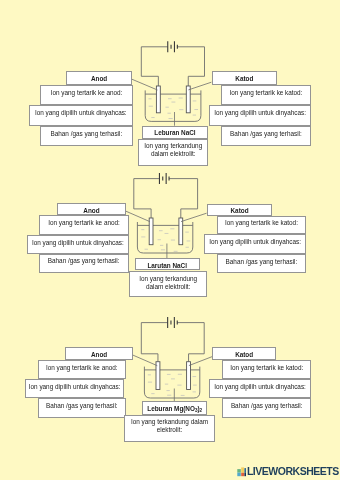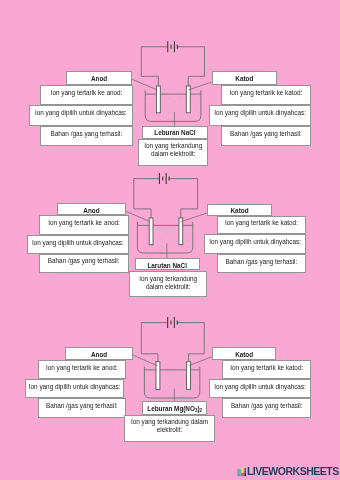--- a/index.html
+++ b/index.html
@@ -1,19 +1,19 @@
 <!DOCTYPE html>
 <html><head>
 <meta charset="utf-8">
 <style>
   html,body{margin:0;padding:0;background:#ffffff;}
   body{width:340px;height:480px;overflow:hidden;
        font-family:"Liberation Sans",sans-serif;
        -webkit-font-smoothing:antialiased;}
-  .page{position:relative;width:340px;height:480px;background:#f9a8d4;}
+  .page{position:relative;width:340px;height:480px;background:#fef9c3;}
 
   .box{position:absolute;border:0.8px solid #949494;background:#ffffff;box-sizing:border-box;
        display:flex;align-items:flex-start;justify-content:center;text-align:center;padding-top:2.9px;
        font-size:6.4px;color:#1c1c1c;line-height:1.25;letter-spacing:-0.02px;z-index:5;}
   .box.bold{font-weight:bold;font-size:6.4px;}
 
   svg.art{position:absolute;left:0;top:0;width:340px;height:480px;overflow:visible;z-index:1;}
 
   .logo{position:absolute;display:flex;align-items:center;z-index:9;}
   .logo-text{font-weight:bold;font-size:10.5px;color:#1e3f5c;letter-spacing:-0.48px;line-height:1;}

